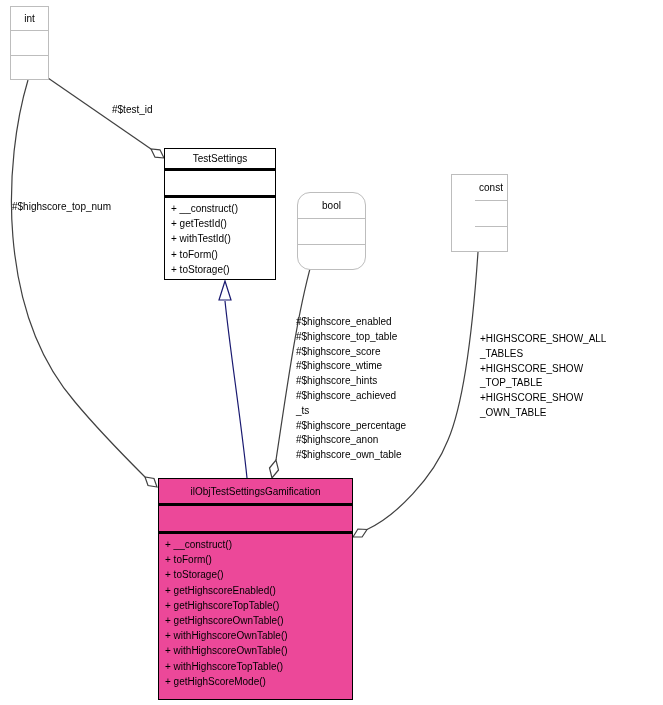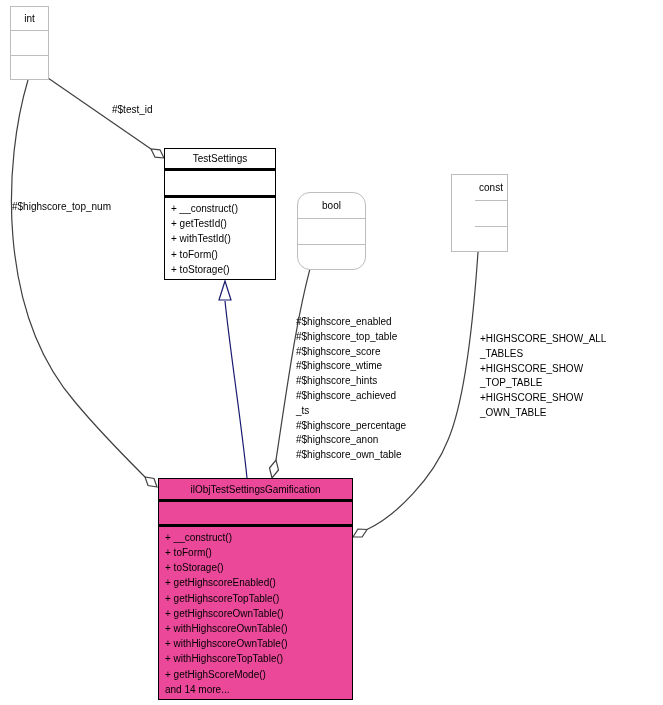--- a/index.html
+++ b/index.html
@@ -96,21 +96,20 @@
       <div>+ __construct()</div>
       <div>+ toForm()</div>
       <div>+ toStorage()</div>
       <div>+ getHighscoreEnabled()</div>
       <div>+ getHighscoreTopTable()</div>
       <div>+ getHighscoreOwnTable()</div>
       <div>+ withHighscoreOwnTable()</div>
       <div>+ withHighscoreOwnTable()</div>
       <div>+ withHighscoreTopTable()</div>
       <div>+ getHighScoreMode()</div>
-      <div>and 14 more...</div>
     </div>
   </div>
 
   <div class="edge-label" style="left:112px;top:103px;width:70px;">#$test_id</div>
 
   <div class="edge-label" style="left:12px;top:200px;width:136px;">#$highscore_top_num</div>
 
   <div class="edge-label" style="left:296px;top:315px;width:162px;">#$highscore_enabled
 #$highscore_top_table
 #$highscore_score

